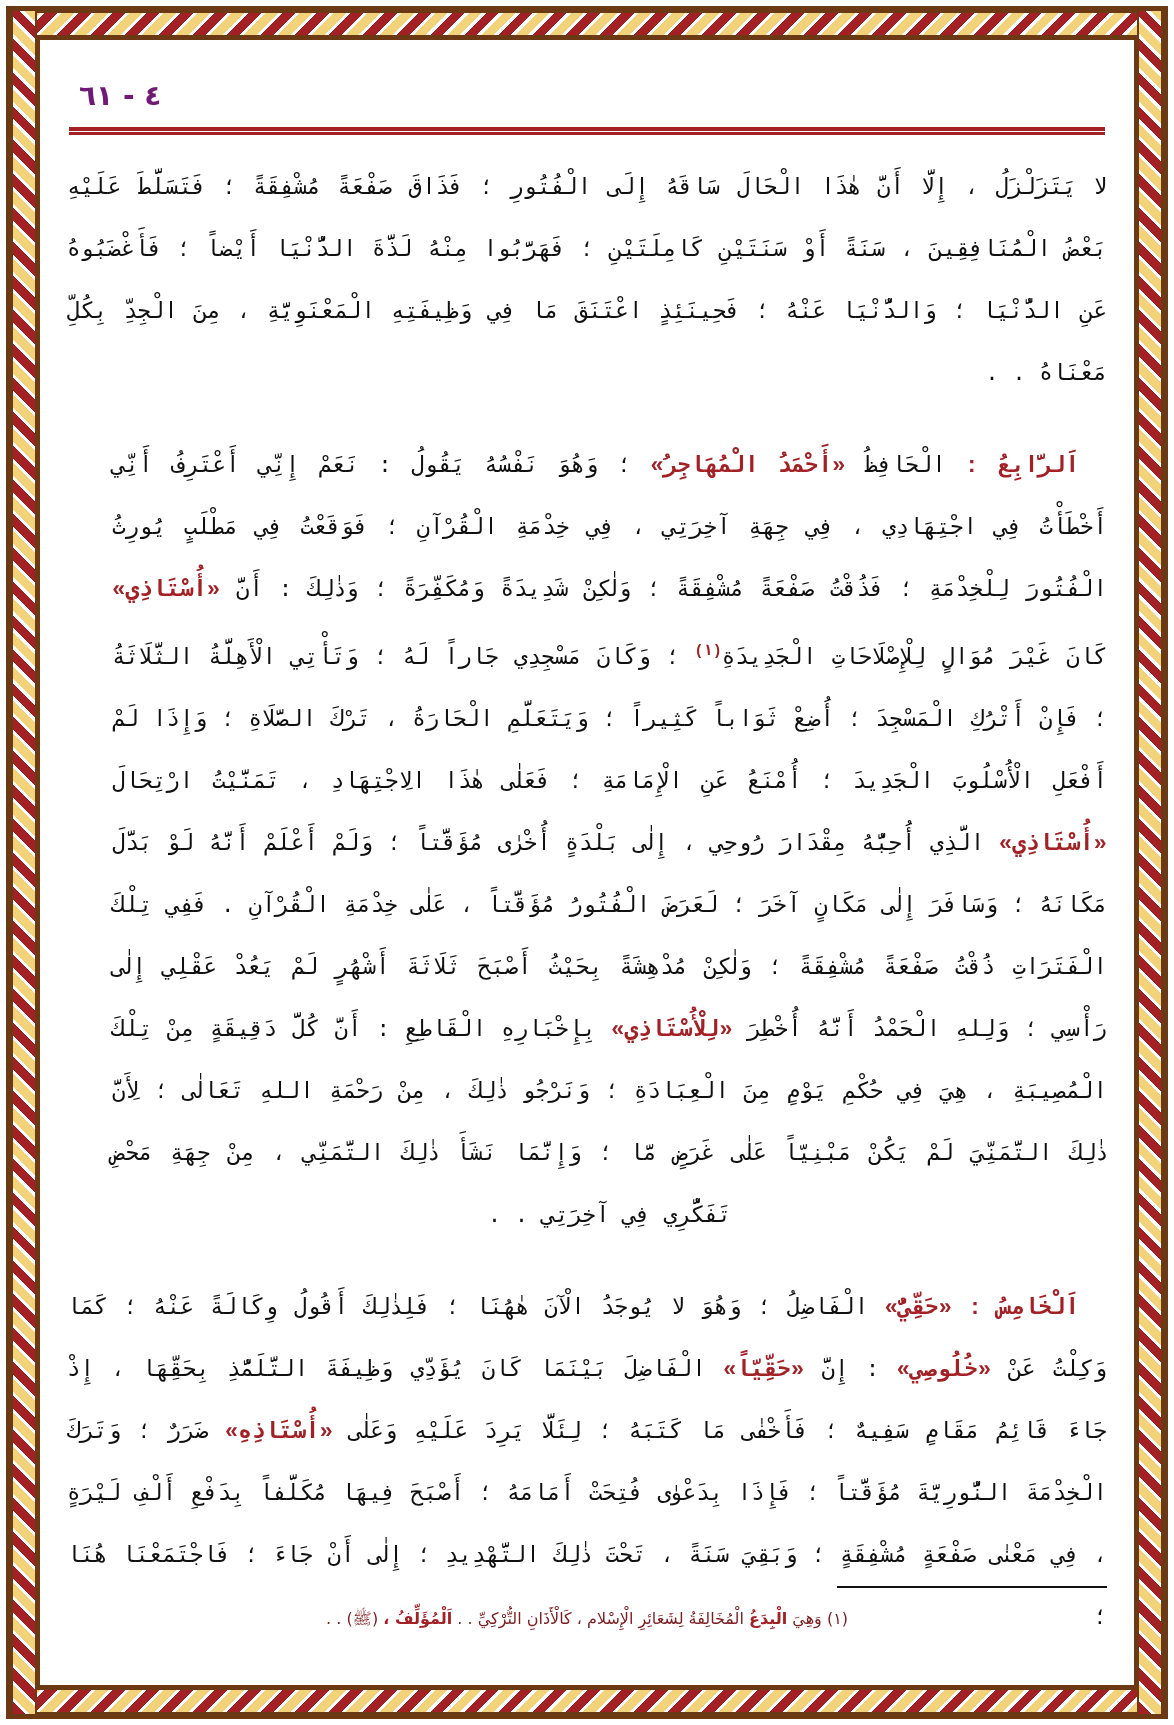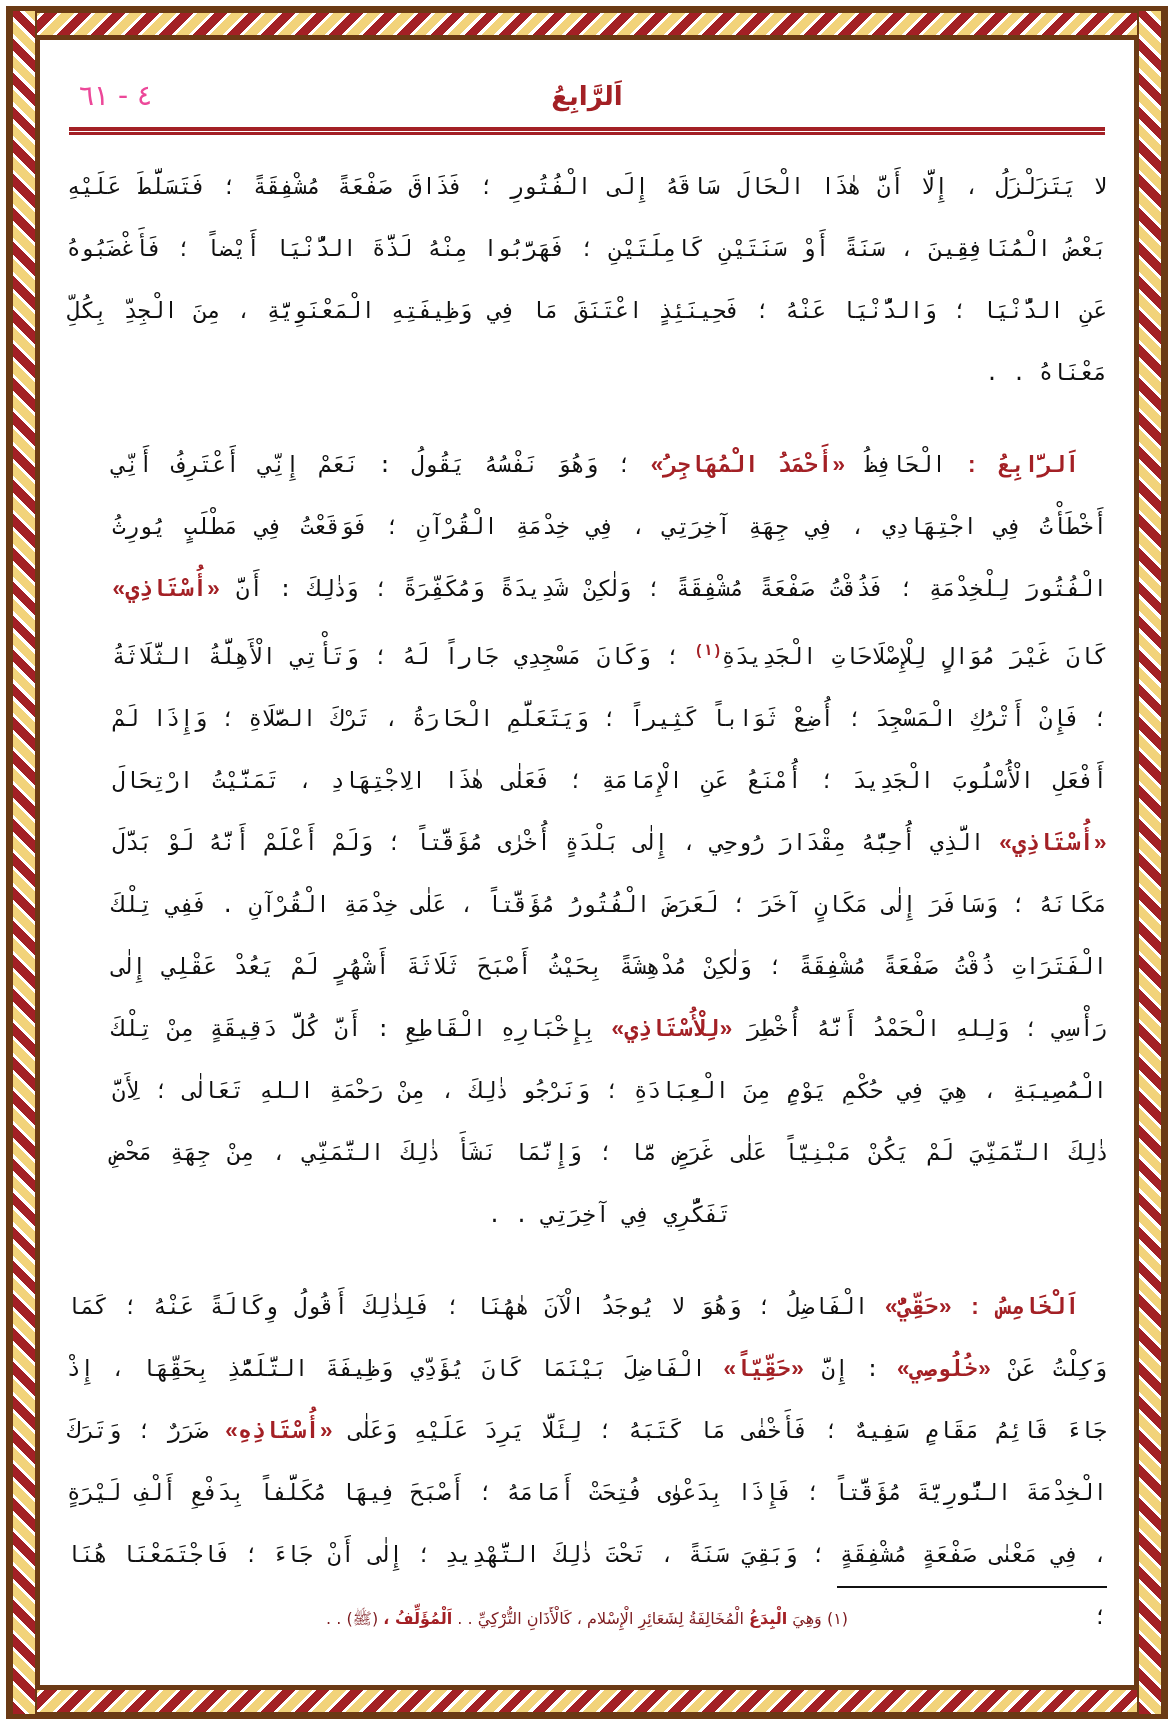--- a/index.html
+++ b/index.html
@@ -90,23 +90,23 @@
     font-size: 26px;
     font-weight: bold;
     line-height: 46px;
     font-family: "DejaVu Sans", "Liberation Sans", sans-serif;
   }
   .header-pageno {
     position: absolute;
     left: 12px;
     top: 0;
     line-height: 46px;
-    color: #ec4899;
+    color: #701a75;
     font-size: 28px;
-    font-weight: normal;
+    font-weight: bold;
     letter-spacing: 1px;
     direction: ltr;
   }
   .header-rule {
     margin: 2px 2px 0 2px;
     height: 8px;
     border-top: 4px solid #a32025;
     border-bottom: 3px solid #a32025;
     background: #ffffff;
     box-sizing: border-box;
@@ -173,21 +173,20 @@
   <div class="chain-strip chain-h chain-top"></div>
   <div class="chain-strip chain-h chain-bottom"></div>
   <div class="chain-strip chain-v chain-left"></div>
   <div class="chain-strip chain-v chain-right"></div>
   <div class="frame-inner"></div>
 
   <div class="content">
 
     <div class="header-row">
       <div class="header-pageno">٤ - ٦١</div>
-      <div class="header-title">اَلرَّابِعُ</div>
     </div>
     <div class="header-rule"></div>
 
     <div class="body">
       <p class="para end-right" id="para-0"><span>لا يَتَزَلْزَلُ ، إِلَّا أَنَّ هٰذَا الْحَالَ سَاقَهُ إِلَى الْفُتُورِ ؛ فَذَاقَ صَفْعَةً مُشْفِقَةً ؛ فَتَسَلَّطَ عَلَيْهِ بَعْضُ الْمُنَافِقِينَ ، سَنَةً أَوْ سَنَتَيْنِ كَامِلَتَيْنِ ؛ فَهَرَّبُوا مِنْهُ لَذَّةَ الدُّنْيَا أَيْضاً ؛ فَأَغْضَبُوهُ عَنِ الدُّنْيَا ؛ وَالدُّنْيَا عَنْهُ ؛ فَحِينَئِذٍ اعْتَنَقَ مَا فِي وَظِيفَتِهِ الْمَعْنَوِيَّةِ ، مِنَ الْجِدِّ بِكُلِّ مَعْنَاهُ . .</span></p>
       <p class="para pad-top end-center" id="para-1"><span class="indent"></span><span class="red">اَلرَّابِعُ :</span><span> الْحَافِظُ </span><span class="red">«أَحْمَدُ الْمُهَاجِرُ»</span><span> ؛ وَهُوَ نَفْسُهُ يَقُولُ : نَعَمْ إِنِّي أَعْتَرِفُ أَنِّي أَخْطَأْتُ فِي اجْتِهَادِي ، فِي جِهَةِ آخِرَتِي ، فِي خِدْمَةِ الْقُرْآنِ ؛ فَوَقَعْتُ فِي مَطْلَبٍ يُورِثُ الْفُتُورَ لِلْخِدْمَةِ ؛ فَذُقْتُ صَفْعَةً مُشْفِقَةً ؛ وَلٰكِنْ شَدِيدَةً وَمُكَفِّرَةً ؛ وَذٰلِكَ : أَنَّ </span><span class="red">«أُسْتَاذِي»</span><span> كَانَ غَيْرَ مُوَالٍ لِلْإِصْلَاحَاتِ الْجَدِيدَةِ</span><span class="fn-ref">(١)</span><span> ؛ وَكَانَ مَسْجِدِي جَاراً لَهُ ؛ وَتَأْتِي الْأَهِلَّةُ الثَّلَاثَةُ ؛ فَإِنْ أَتْرُكِ الْمَسْجِدَ ؛ أُضِعْ ثَوَاباً كَثِيراً ؛ وَيَتَعَلَّمِ الْحَارَةُ ، تَرْكَ الصَّلَاةِ ؛ وَإِذَا لَمْ أَفْعَلِ الْأُسْلُوبَ الْجَدِيدَ ؛ أُمْنَعُ عَنِ الْإِمَامَةِ ؛ فَعَلٰى هٰذَا الِاجْتِهَادِ ، تَمَنَّيْتُ ارْتِحَالَ </span><span class="red">«أُسْتَاذِي»</span><span> الَّذِي أُحِبُّهُ مِقْدَارَ رُوحِي ، إِلٰى بَلْدَةٍ أُخْرٰى مُؤَقَّتاً ؛ وَلَمْ أَعْلَمْ أَنَّهُ لَوْ بَدَّلَ مَكَانَهُ ؛ وَسَافَرَ إِلٰى مَكَانٍ آخَرَ ؛ لَعَرَضَ الْفُتُورُ مُؤَقَّتاً ، عَلٰى خِدْمَةِ الْقُرْآنِ . فَفِي تِلْكَ الْفَتَرَاتِ ذُقْتُ صَفْعَةً مُشْفِقَةً ؛ وَلٰكِنْ مُدْهِشَةً بِحَيْثُ أَصْبَحَ ثَلَاثَةَ أَشْهُرٍ لَمْ يَعُدْ عَقْلِي إِلٰى رَأْسِي ؛ وَلِلهِ الْحَمْدُ أَنَّهُ أُخْطِرَ </span><span class="red">«لِلْأُسْتَاذِي»</span><span> بِإِخْبَارِهِ الْقَاطِعِ : أَنَّ كُلَّ دَقِيقَةٍ مِنْ تِلْكَ الْمُصِيبَةِ ، هِيَ فِي حُكْمِ يَوْمٍ مِنَ الْعِبَادَةِ ؛ وَنَرْجُو ذٰلِكَ ، مِنْ رَحْمَةِ اللهِ تَعَالٰى ؛ لِأَنَّ ذٰلِكَ التَّمَنِّيَ لَمْ يَكُنْ مَبْنِيّاً عَلٰى غَرَضٍ مَّا ؛ وَإِنَّمَا نَشَأَ ذٰلِكَ التَّمَنِّي ، مِنْ جِهَةِ مَحْضِ تَفَكُّرِي فِي آخِرَتِي . .</span></p>
       <p class="para pad-top end-right" id="para-2"><span class="indent"></span><span class="red">اَلْخَامِسُ : «حَقِّيٌّ»</span><span> الْفَاضِلُ ؛ وَهُوَ لا يُوجَدُ الْآنَ هٰهُنَا ؛ فَلِذٰلِكَ أَقُولُ وِكَالَةً عَنْهُ ؛ كَمَا وَكِلْتُ عَنْ </span><span class="red">«خُلُوصِي»</span><span> : إِنَّ </span><span class="red">«حَقِّيّاً»</span><span> الْفَاضِلَ بَيْنَمَا كَانَ يُؤَدِّي وَظِيفَةَ التَّلَمُّذِ بِحَقِّهَا ، إِذْ جَاءَ قَائِمُ مَقَامٍ سَفِيهٌ ؛ فَأَخْفٰى مَا كَتَبَهُ ؛ لِئَلَّا يَرِدَ عَلَيْهِ وَعَلٰى </span><span class="red">«أُسْتَاذِهِ»</span><span> ضَرَرٌ ؛ وَتَرَكَ الْخِدْمَةَ النُّورِيَّةَ مُؤَقَّتاً ؛ فَإِذَا بِدَعْوٰى فُتِحَتْ أَمَامَهُ ؛ أَصْبَحَ فِيهَا مُكَلَّفاً بِدَفْعِ أَلْفِ لَيْرَةٍ ، فِي مَعْنٰى صَفْعَةٍ مُشْفِقَةٍ ؛ وَبَقِيَ سَنَةً ، تَحْتَ ذٰلِكَ التَّهْدِيدِ ؛ إِلٰى أَنْ جَاءَ ؛ فَاجْتَمَعْنَا هُنَا ؛</span></p>
     </div>
 
     <div class="footnote-wrap">

